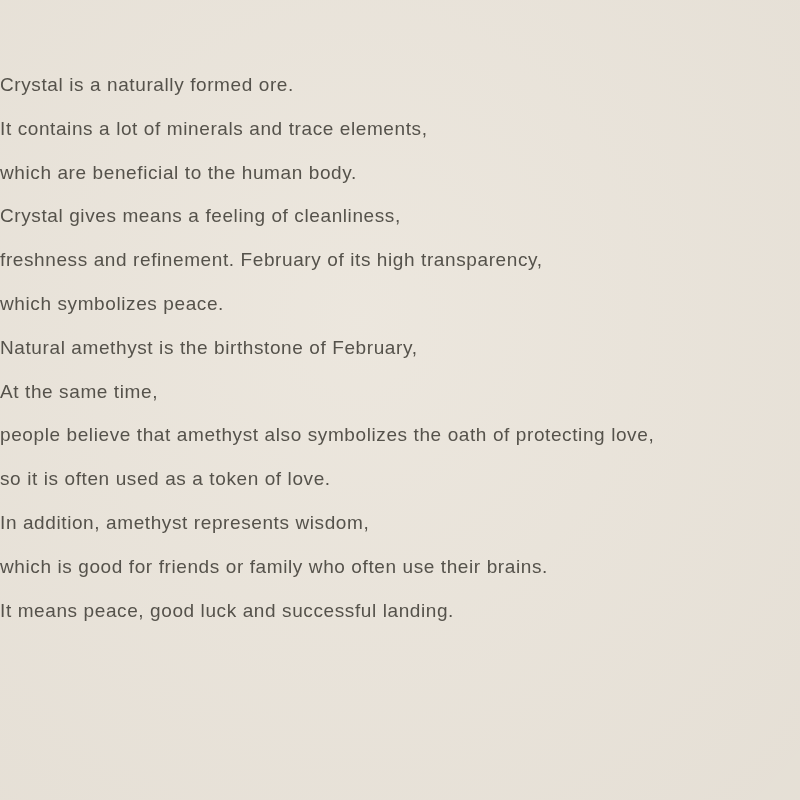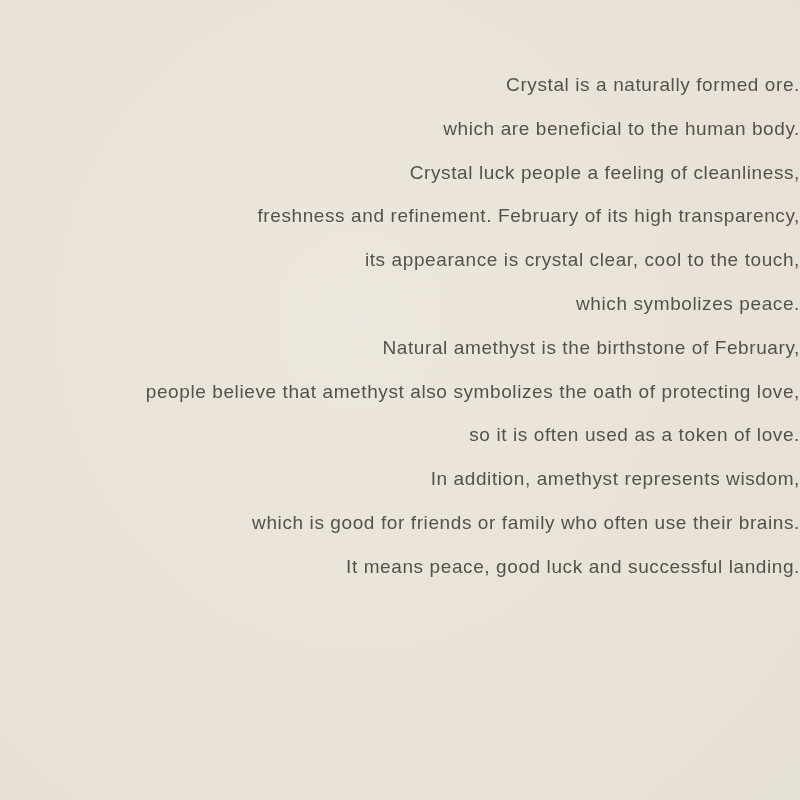--- a/index.html
+++ b/index.html
@@ -19,42 +19,43 @@
     
     background:
       radial-gradient(ellipse at 45% 40%, rgba(255,255,255,0.10), rgba(0,0,0,0.02) 95%),
       #eae4da;
   }
   .text-block {
     position: absolute;
     left: 0;
     top: 63px;
     width: 800px;
-    text-align: right;
+    text-align: left;
   }
   .text-line {
     height: 43.8px;
     line-height: 43.8px;
     font-size: 19px;
     letter-spacing: 0.6px;
     color: #55524b;
     white-space: nowrap;
   }
 </style>
 </head>
 <body>
 
 <div class="canvas">
   <div class="text-block">
     <div class="text-line">Crystal is a naturally formed ore.</div>
+    <div class="text-line">It contains a lot of minerals and trace elements,</div>
     <div class="text-line">which are beneficial to the human body.</div>
-    <div class="text-line">Crystal luck people a feeling of cleanliness,</div>
+    <div class="text-line">Crystal gives means a feeling of cleanliness,</div>
     <div class="text-line">freshness and refinement. February of its high transparency,</div>
-    <div class="text-line">its appearance is crystal clear, cool to the touch,</div>
     <div class="text-line">which symbolizes peace.</div>
     <div class="text-line">Natural amethyst is the birthstone of February,</div>
+    <div class="text-line">At the same time,</div>
     <div class="text-line">people believe that amethyst also symbolizes the oath of protecting love,</div>
     <div class="text-line">so it is often used as a token of love.</div>
     <div class="text-line">In addition, amethyst represents wisdom,</div>
     <div class="text-line">which is good for friends or family who often use their brains.</div>
     <div class="text-line">It means peace, good luck and successful landing.</div>
   </div>
 </div>
 
 </body></html>

